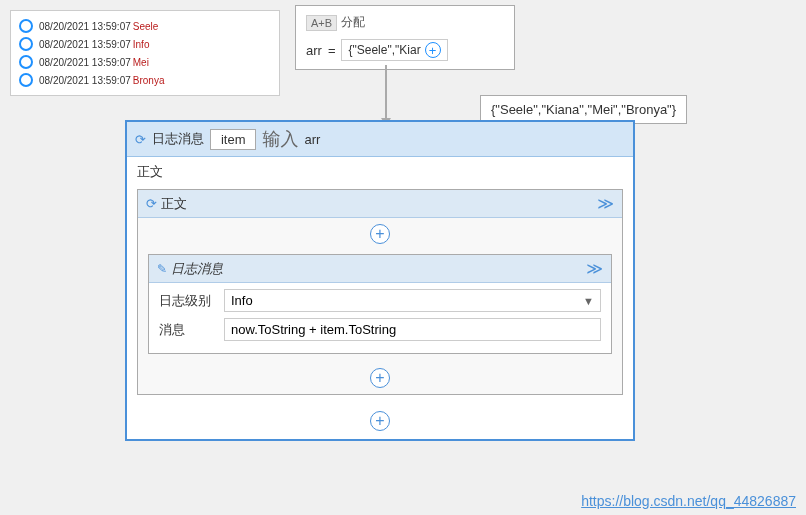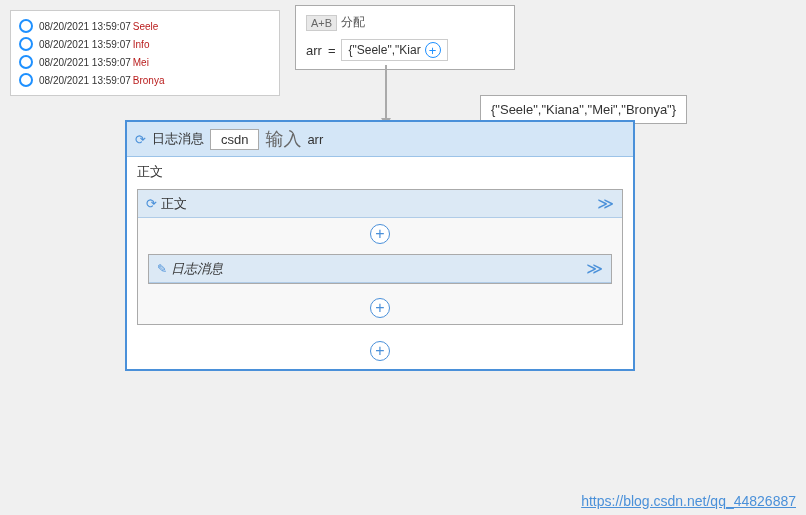--- a/index.html
+++ b/index.html
@@ -365,21 +365,21 @@
 <div class="v-arrow"></div>
 
 <div class="array-display">
   <span>{"Seele","Kiana","Mei","Bronya"}</span>
 </div>
 
 <div class="foreach-block">
   <div class="foreach-header">
     <span class="block-icon">⟳</span>
     <span class="label">日志消息</span>
-    <span class="item-badge">csdn</span>
+    <span class="item-badge">item</span>
     <span class="input-label">输入</span>
     <span class="input-val">arr</span>
   </div>
 
   <div class="foreach-body-label">正文</div>
 
   <div class="foreach-body">
     <div class="body-header">
       <div style="display:flex;align-items:center;">
         <span class="body-icon">⟳</span>
@@ -394,20 +394,37 @@
 
     <div class="log-msg-block">
       <div class="log-msg-header">
         <div style="display:flex;align-items:center;">
           <span class="edit-icon">✎</span>
           <span class="msg-label">日志消息</span>
         </div>
         <span class="collapse-icon">≫</span>
       </div>
 
+      <div class="log-msg-body">
+
+        <div class="field-row">
+          <span class="field-label">日志级别</span>
+          <div class="field-select">
+            <span>Info</span>
+            <span class="dropdown-arrow">▼</span>
+          </div>
+        </div>
+
+        <div class="field-row">
+          <span class="field-label">消息</span>
+          <div class="field-input">
+            <span>now.ToString + item.ToString</span>
+          </div>
+        </div>
+      </div>
     </div>
 
     <div class="add-row">
       <span class="add-circle-btn">+</span>
     </div>
   </div>
 
   <div class="outer-add-row">
     <span class="add-circle-btn">+</span>
   </div>

